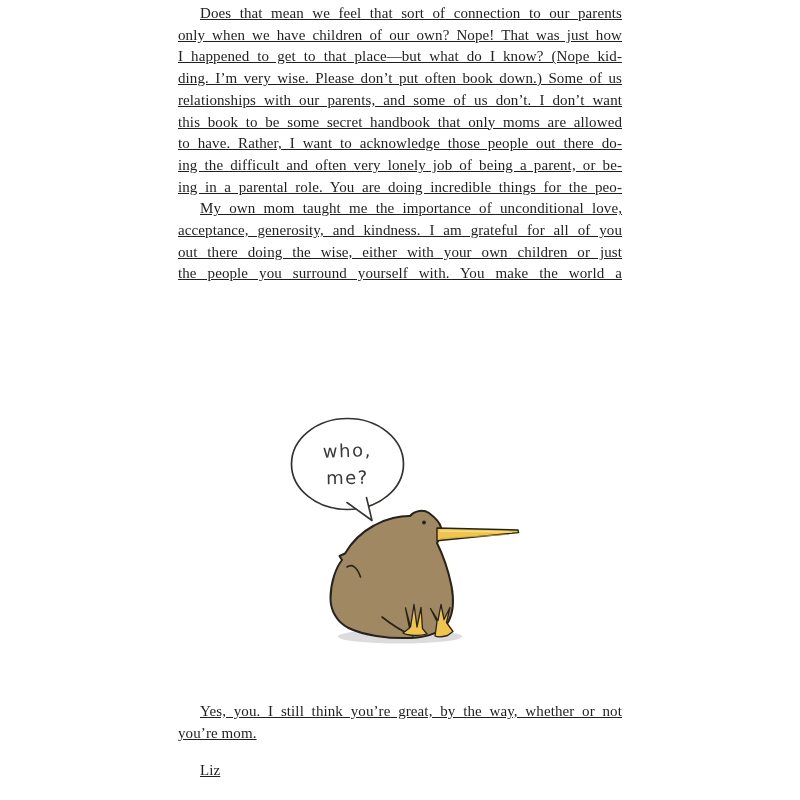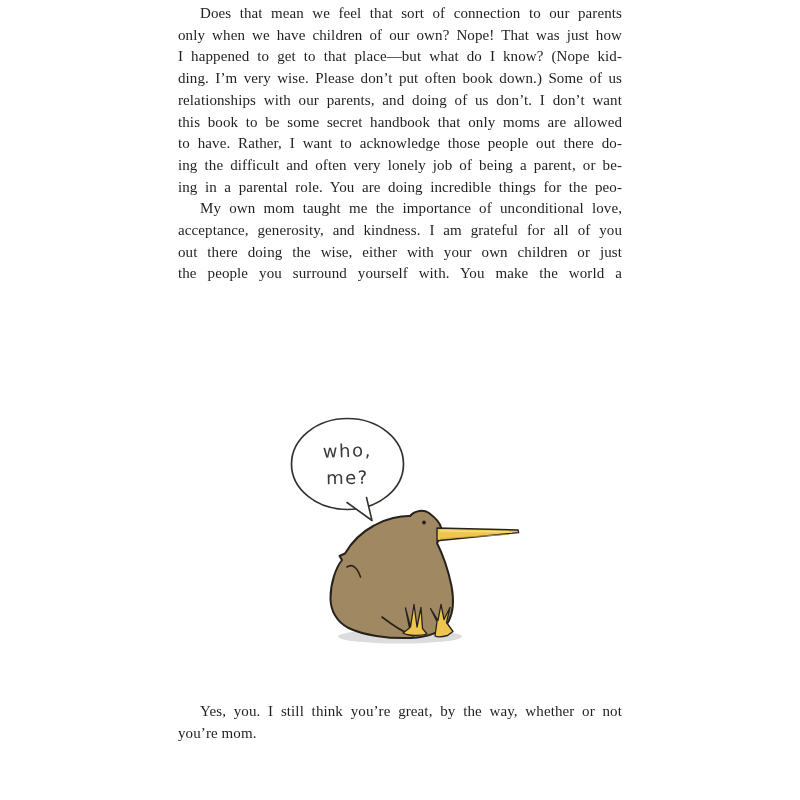--- a/index.html
+++ b/index.html
@@ -14,21 +14,21 @@
   .text-col {
     position: absolute;
     left: 178px;
     width: 444px;
     font-size: 15px;
     line-height: 21.7px;
     letter-spacing: 0.1px;
   }
   #main-text { top: 3px; }
   #closing-text { top: 701px; }
-  .para { margin: 0; }
+  .para { margin: 0; text-decoration: underline; }
   #para4 { margin-top: 18px; }
   #signature-para { margin-top: 16px; }
   .text-line {
     text-align: justify;
     text-justify: inter-word;
     text-align-last: left;
   }
   .text-line.jl { text-align-last: justify; }
   .text-line.ind { text-indent: 22px; }
   #illustration-svg {
@@ -47,21 +47,21 @@
 </style>
 </head>
 <body>
 
 <div id="main-text" class="text-col">
   <div class="para">
       <div class="text-line jl ind">Does that mean we feel that sort of connection to our parents</div>
       <div class="text-line jl">only when we have children of our own? Nope! That was just how</div>
       <div class="text-line jl">I happened to get to that place—but what do I know? (Nope kid-</div>
       <div class="text-line jl">ding. I’m very wise. Please don’t put often book down.) Some of us</div>
-      <div class="text-line jl">relationships with our parents, and doing of us don’t. I don’t want</div>
+      <div class="text-line jl">relationships with our parents, and some of us don’t. I don’t want</div>
       <div class="text-line jl">this book to be some secret handbook that only moms are allowed</div>
       <div class="text-line jl">to have. Rather, I want to acknowledge those people out there do-</div>
       <div class="text-line jl">ing the difficult and often very lonely job of being a parent, or be-</div>
       <div class="text-line jl">ing in a parental role. You are doing incredible things for the peo-</div>
     </div>
   <div class="para">
       <div class="text-line jl ind">My own mom taught me the importance of unconditional love,</div>
       <div class="text-line jl">acceptance, generosity, and kindness. I am grateful for all of you</div>
       <div class="text-line jl">out there doing the wise, either with your own children or just</div>
       <div class="text-line jl">the people you surround yourself with. You make the world a</div>
@@ -110,13 +110,16 @@
 
   <text x="77.5" y="52" text-anchor="middle" transform="rotate(-2 77 52)" fill="#3a3a3a">who,</text>
   <text x="77.5" y="79" text-anchor="middle" transform="rotate(-1 77 79)" fill="#3a3a3a">me?</text>
 </svg>
 
 <div id="closing-text" class="text-col">
   <div class="para" id="para3">
       <div class="text-line jl ind">Yes, you. I still think you’re great, by the way, whether or not</div>
       <div class="text-line">you’re mom.</div>
     </div>
+  <div class="para" id="signature-para">
+      <div class="text-line ind">Liz</div>
+    </div>
 </div>
 
 </body></html>

